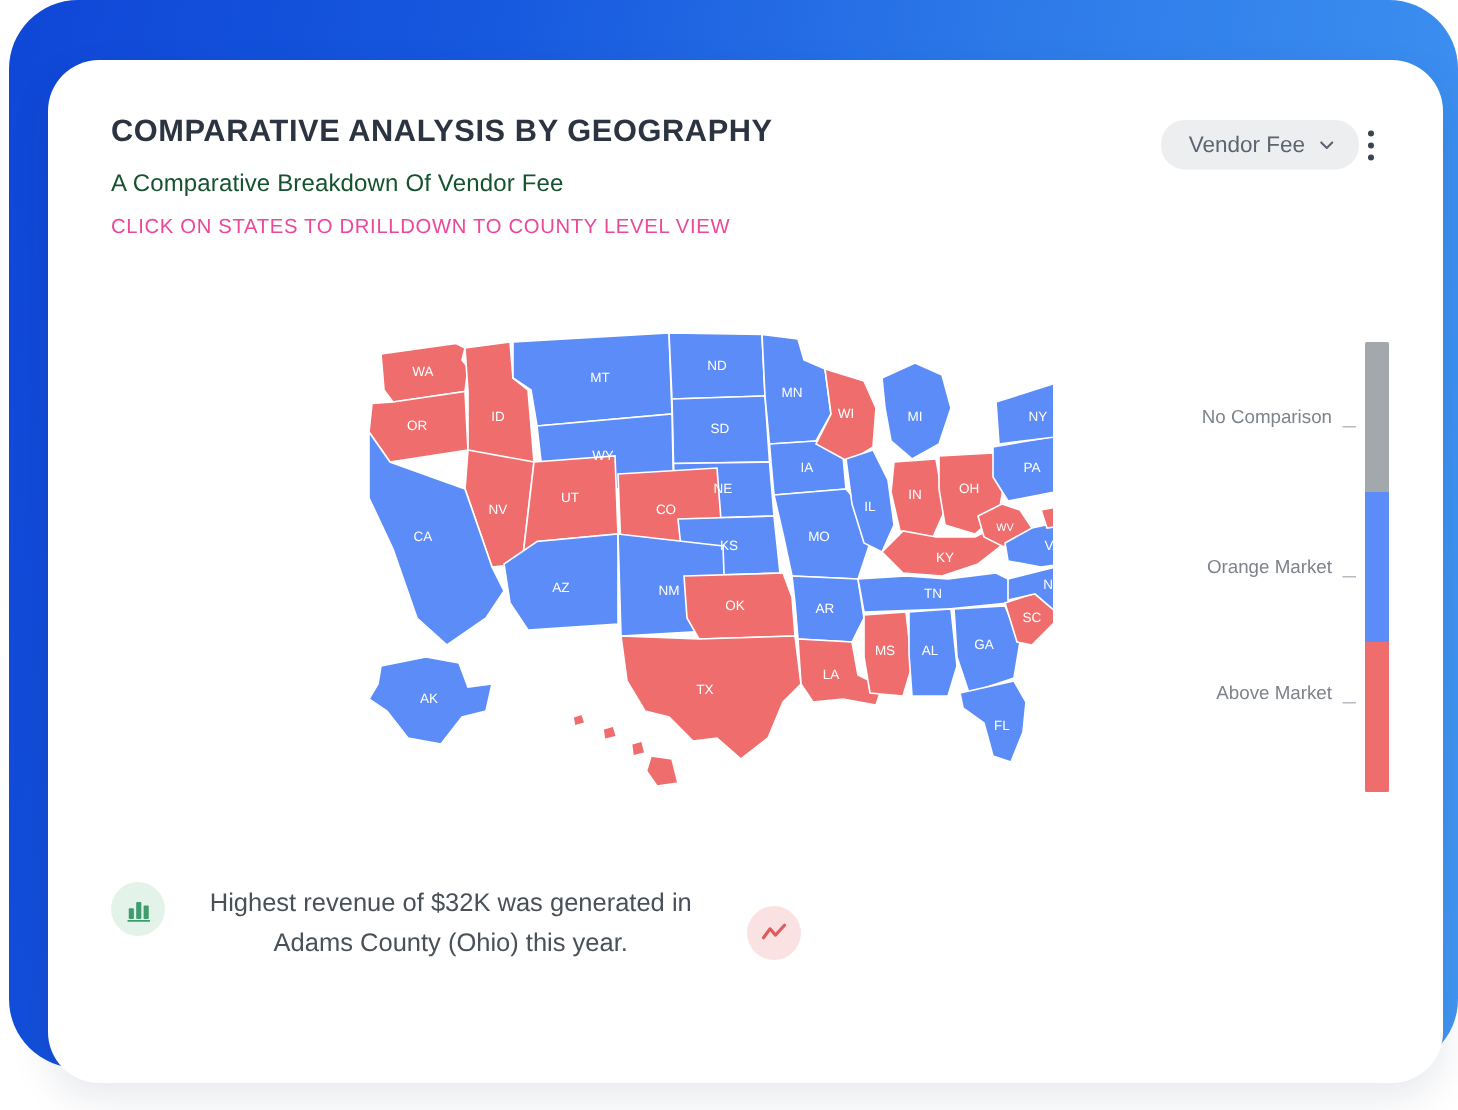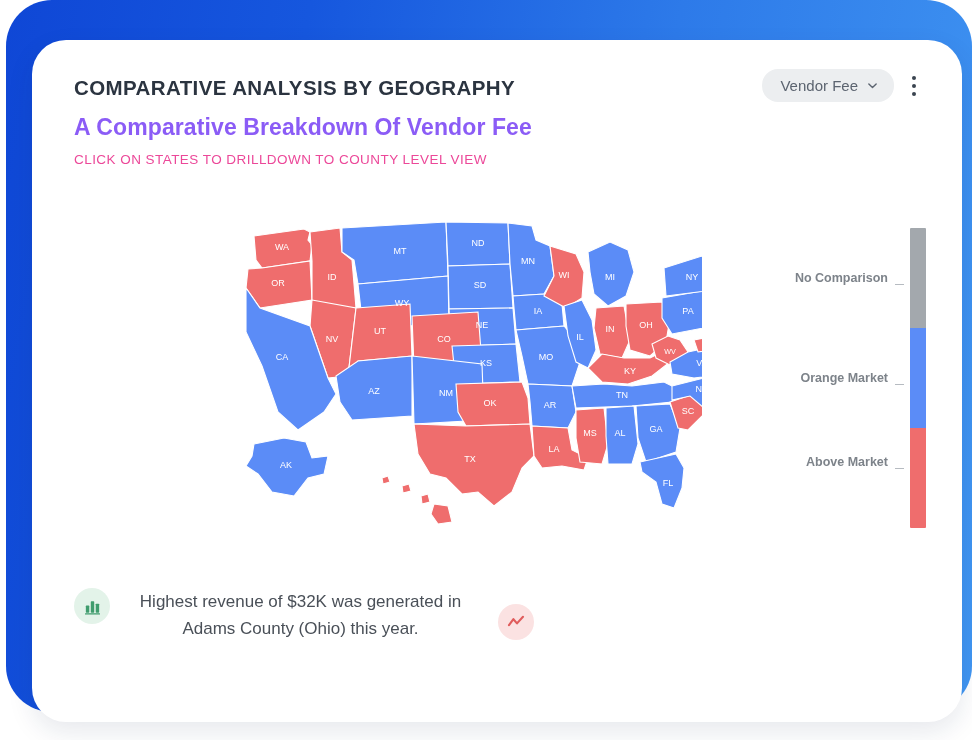--- a/index.html
+++ b/index.html
@@ -53,42 +53,42 @@
   .title {
     font-size: 20.5px;
     font-weight: bold;
     letter-spacing: 0.4px;
     color: #2b3440;
     margin: 0;
     white-space: nowrap;
   }
 
   .subtitle {
-    font-size: 23px;
-    font-weight: bold;
-    color: #8b5cf6;
+    font-size: 16px;
+    font-weight: normal;
+    color: #14532d;
     margin: 14px 0 0 0;
     letter-spacing: 0.1px;
   }
 
   .hint {
     font-size: 13.5px;
     color: #ec4899;
     letter-spacing: 0.45px;
     margin: 11px 0 0 0;
   }
 
   
   .controls {
     position: absolute;
     right: 40px;
-    top: 29px;
+    top: 40px;
     display: flex;
     align-items: center;
-    gap: 12px;
+    gap: 0;
     justify-content: space-between;
   }
 
   .pill {
     display: flex;
     align-items: center;
     gap: 9px;
     background: #eceef0;
     border: none;
     border-radius: 16px;
@@ -167,21 +167,20 @@
   }
   .legend-seg { width: 100%; height: 33.3333%; }
   .legend-row {
     position: absolute;
     right: 22px;
     display: flex;
     align-items: flex-end;
     gap: 7px;
     transform: translateY(-50%);
     white-space: nowrap;
-    font-weight: bold;
   }
   .legend-text {
     font-size: 12.5px;
     color: #7d838a;
   }
   .legend-tick {
     width: 9px;
     height: 1.4px;
     background: #b6bbc1;
     display: block;

